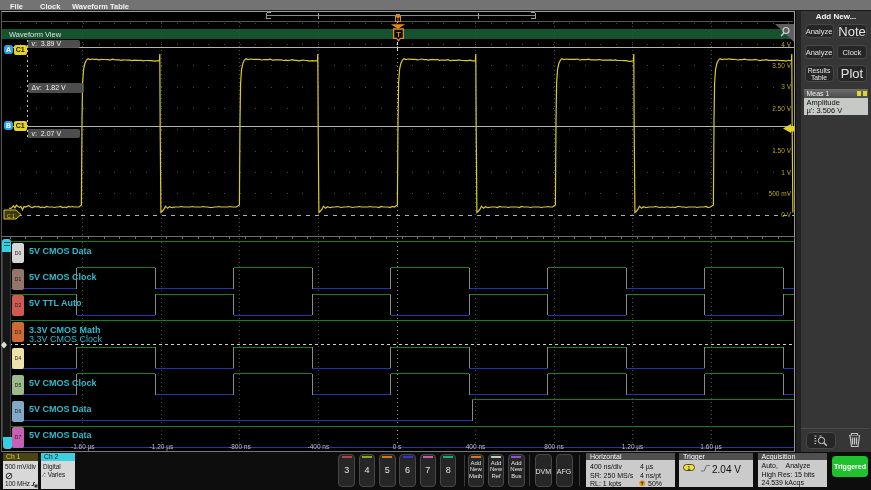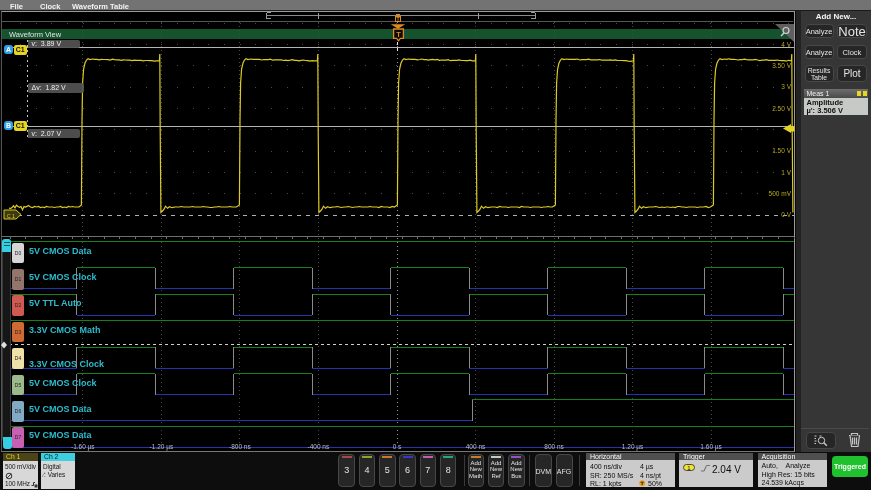--- a/index.html
+++ b/index.html
@@ -128,21 +128,21 @@
 
 <div style="position:absolute;left:12px;top:242.6px;width:12px;height:20.5px;background:#d6d6d6;border-radius:2px;color:#222;font-size:5px;text-align:center;line-height:20.5px">D0</div>
 <div style="position:absolute;left:29px;top:245.6px;color:#2cbccd;font-size:9px;font-weight:bold;white-space:nowrap">5V CMOS Data</div>
 <div style="position:absolute;left:12px;top:269.0px;width:12px;height:20.5px;background:#93756b;border-radius:2px;color:#222;font-size:5px;text-align:center;line-height:20.5px">D1</div>
 <div style="position:absolute;left:29px;top:272.0px;color:#2cbccd;font-size:9px;font-weight:bold;white-space:nowrap">5V CMOS Clock</div>
 <div style="position:absolute;left:12px;top:295.4px;width:12px;height:20.5px;background:#cf5a52;border-radius:2px;color:#222;font-size:5px;text-align:center;line-height:20.5px">D2</div>
 <div style="position:absolute;left:29px;top:298.4px;color:#2cbccd;font-size:9px;font-weight:bold;white-space:nowrap">5V TTL Auto</div>
 <div style="position:absolute;left:12px;top:321.8px;width:12px;height:20.5px;background:#d06a34;border-radius:2px;color:#222;font-size:5px;text-align:center;line-height:20.5px">D3</div>
 <div style="position:absolute;left:29px;top:324.8px;color:#2cbccd;font-size:9px;font-weight:bold;white-space:nowrap">3.3V CMOS Math</div>
 <div style="position:absolute;left:12px;top:348.2px;width:12px;height:20.5px;background:#efe2a8;border-radius:2px;color:#222;font-size:5px;text-align:center;line-height:20.5px">D4</div>
-<div style="position:absolute;left:29px;top:359px;color:#2cbccd;font-size:9px;font-weight:bold;white-space:nowrap">3.3V CMOS Clock</div>
+<div style="position:absolute;left:29px;top:334px;color:#2cbccd;font-size:9px;font-weight:normal;white-space:nowrap">3.3V CMOS Clock</div>
 <div style="position:absolute;left:12px;top:374.6px;width:12px;height:20.5px;background:#9cba8a;border-radius:2px;color:#222;font-size:5px;text-align:center;line-height:20.5px">D5</div>
 <div style="position:absolute;left:29px;top:377.6px;color:#2cbccd;font-size:9px;font-weight:bold;white-space:nowrap">5V CMOS Clock</div>
 <div style="position:absolute;left:12px;top:401.0px;width:12px;height:20.5px;background:#82aac4;border-radius:2px;color:#222;font-size:5px;text-align:center;line-height:20.5px">D6</div>
 <div style="position:absolute;left:29px;top:404.0px;color:#2cbccd;font-size:9px;font-weight:bold;white-space:nowrap">5V CMOS Data</div>
 <div style="position:absolute;left:12px;top:427.4px;width:12px;height:20.5px;background:#c75fb3;border-radius:2px;color:#222;font-size:5px;text-align:center;line-height:20.5px">D7</div>
 <div style="position:absolute;left:29px;top:430.4px;color:#2cbccd;font-size:9px;font-weight:bold;white-space:nowrap">5V CMOS Data</div>
 <div style="position:absolute;left:52.8px;top:442.5px;width:60px;text-align:center;color:#bdbdbd;font-size:6.5px">-1.60 µs</div>
 <div style="position:absolute;left:131.4px;top:442.5px;width:60px;text-align:center;color:#bdbdbd;font-size:6.5px">-1.20 µs</div>
 <div style="position:absolute;left:209.9px;top:442.5px;width:60px;text-align:center;color:#bdbdbd;font-size:6.5px">-800 ns</div>
 <div style="position:absolute;left:288.4px;top:442.5px;width:60px;text-align:center;color:#bdbdbd;font-size:6.5px">-400 ns</div>
@@ -163,26 +163,26 @@
 <div class="abs" style="left:796px;top:11px;width:5px;height:441px;background:#222"></div>
 <div class="abs" style="left:797px;top:228px;width:3px;height:16px;color:#aaa;font-size:9px;line-height:5px">⋮</div>
 
 <div class="abs" style="left:801px;top:11px;width:70px;height:441px;background:#363636"></div>
 <div class="abs" style="left:801px;top:11px;width:70px;text-align:center;color:#f5f5f5;font-size:8px;font-weight:bold;top:11.5px">Add New...</div>
 <div class="btn" style="left:804.5px;top:24px;width:29px;height:14px;font-size:7.5px;line-height:13px">Analyze</div>
 <div class="btn" style="left:837px;top:24px;width:30px;height:14px;font-size:13px;line-height:13px">Note</div>
 <div class="btn" style="left:804.5px;top:44.5px;width:29px;height:14px;font-size:7.5px;line-height:13px">Analyze</div>
 <div class="btn" style="left:837px;top:44.5px;width:30px;height:14px;font-size:7.5px;line-height:13px">Clock</div>
 <div class="btn" style="left:804.5px;top:64.5px;width:29px;height:17px;font-size:6.8px;line-height:7.5px;padding-top:1px">Results<br>Table</div>
-<div class="btn" style="left:837px;top:64.5px;width:30px;height:17px;font-size:10px;line-height:16px">Plot</div>
+<div class="btn" style="left:837px;top:64.5px;width:30px;height:17px;font-size:13px;line-height:16px">Plot</div>
 
 <div class="abs" style="left:803.5px;top:89px;width:64px;height:9px;background:linear-gradient(#6e6e6e,#4a4a4a);color:#f0f0f0;font-size:7px;padding:1px 0 0 3px">Meas 1</div>
 <div class="abs" style="left:856.5px;top:91px;width:4.5px;height:4.5px;background:#e8d520"></div>
 <div class="abs" style="left:862.5px;top:91px;width:4.5px;height:4.5px;background:#e8d520"></div>
-<div class="abs" style="left:803.5px;top:98px;width:64px;height:17px;background:#c6cac6;color:#101010;font-size:7.5px;font-weight:bold;padding:1px 0 0 3px;line-height:8px">Amplitude<br>µ': 3.506 V</div>
+<div class="abs" style="left:803.5px;top:98px;width:64px;height:17px;background:#c6cac6;color:#101010;font-size:7.5px;font-weight:normal;padding:1px 0 0 3px;line-height:8px">Amplitude<br>µ': 3.506 V</div>
 
 <div class="abs" style="left:801px;top:428px;width:68px;height:1px;background:#4a4a4a"></div>
 <div class="btn" style="left:806px;top:431.5px;width:30px;height:17px"></div>
 <svg class="abs" style="left:806px;top:431.5px" width="30" height="17">
  <g stroke="#cccccc" fill="none">
   <path d="M8.5 4h2M8.5 6.5h1.5M8.5 9h2M8.5 11.5h1.5M13.5 4h2"></path>
   <circle cx="15.5" cy="8.5" r="3.2"></circle>
   <path d="M17.8 10.8l3 3" stroke-width="1.4"></path>
  </g>
 </svg>

